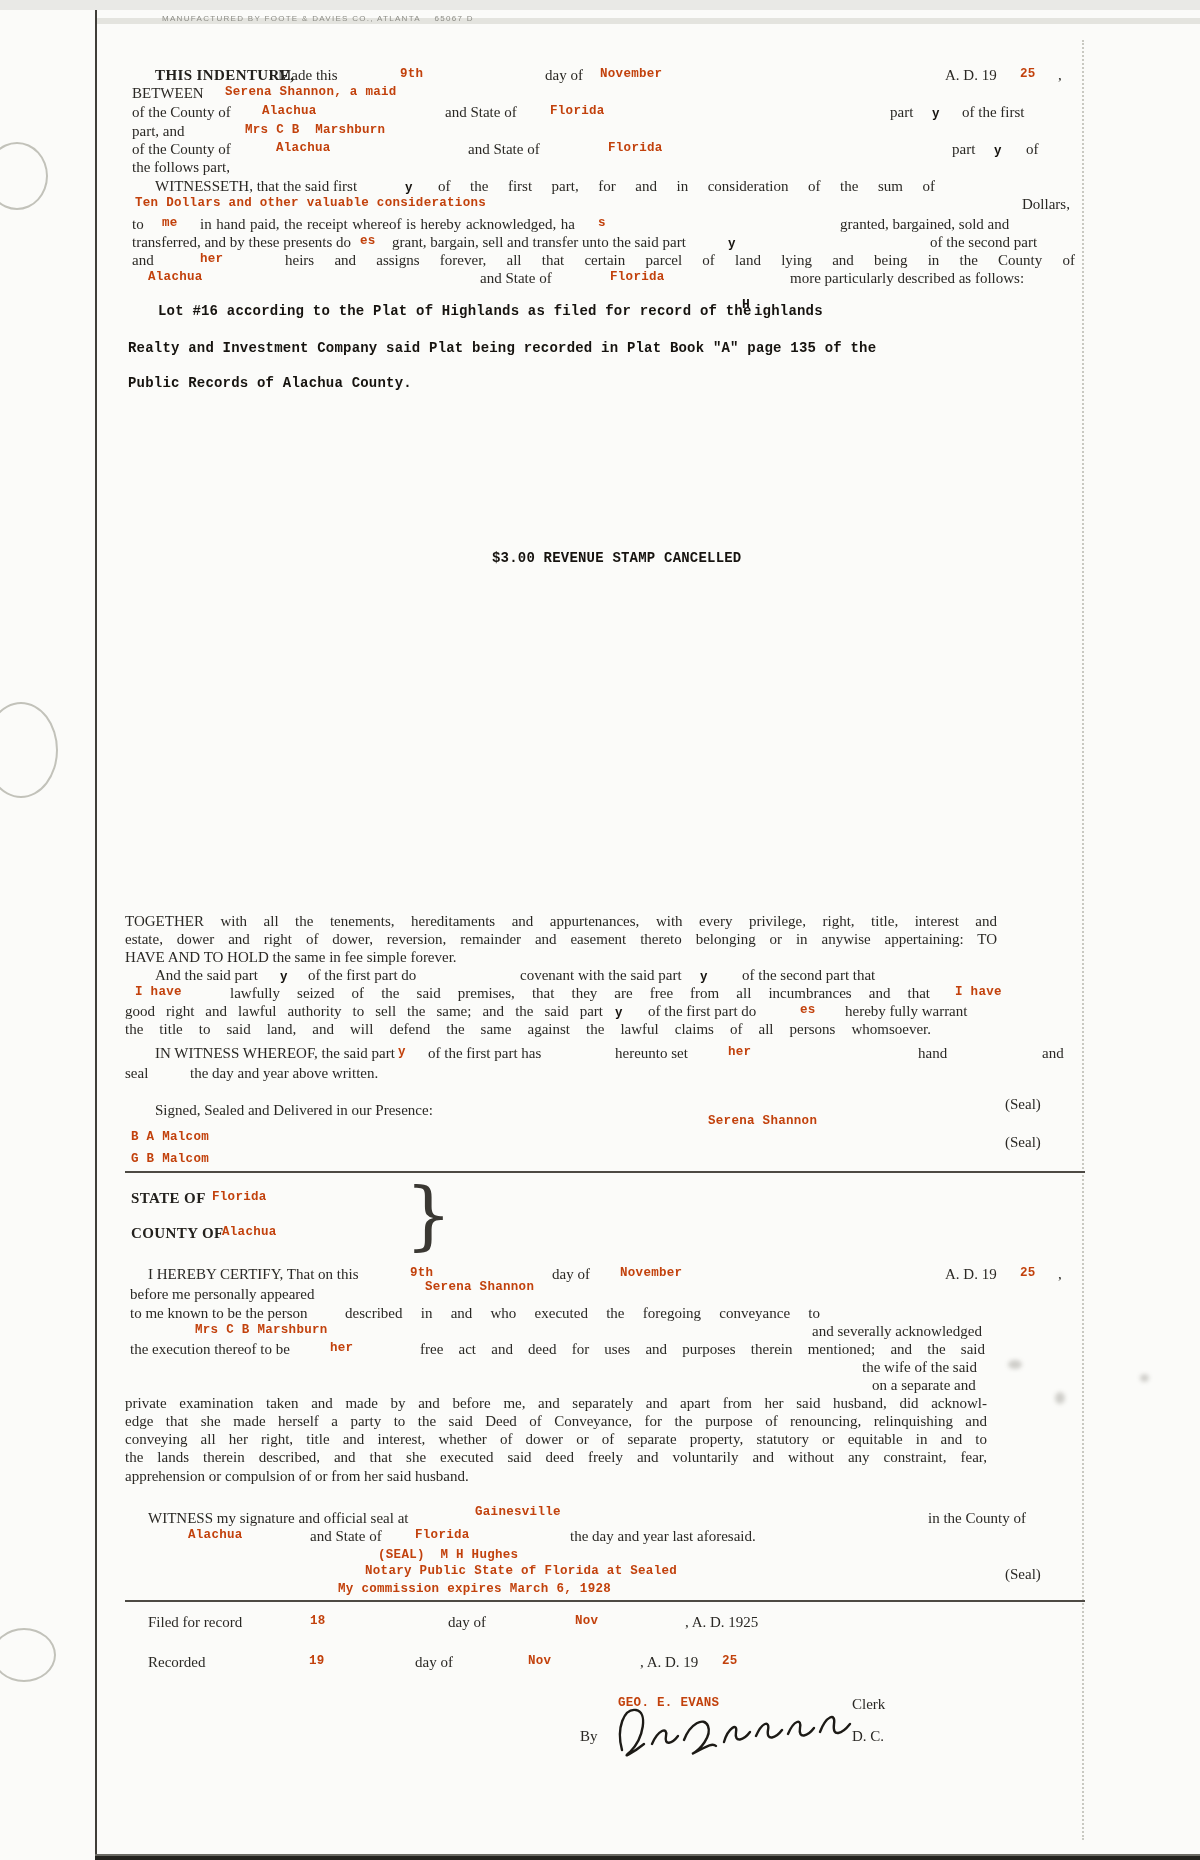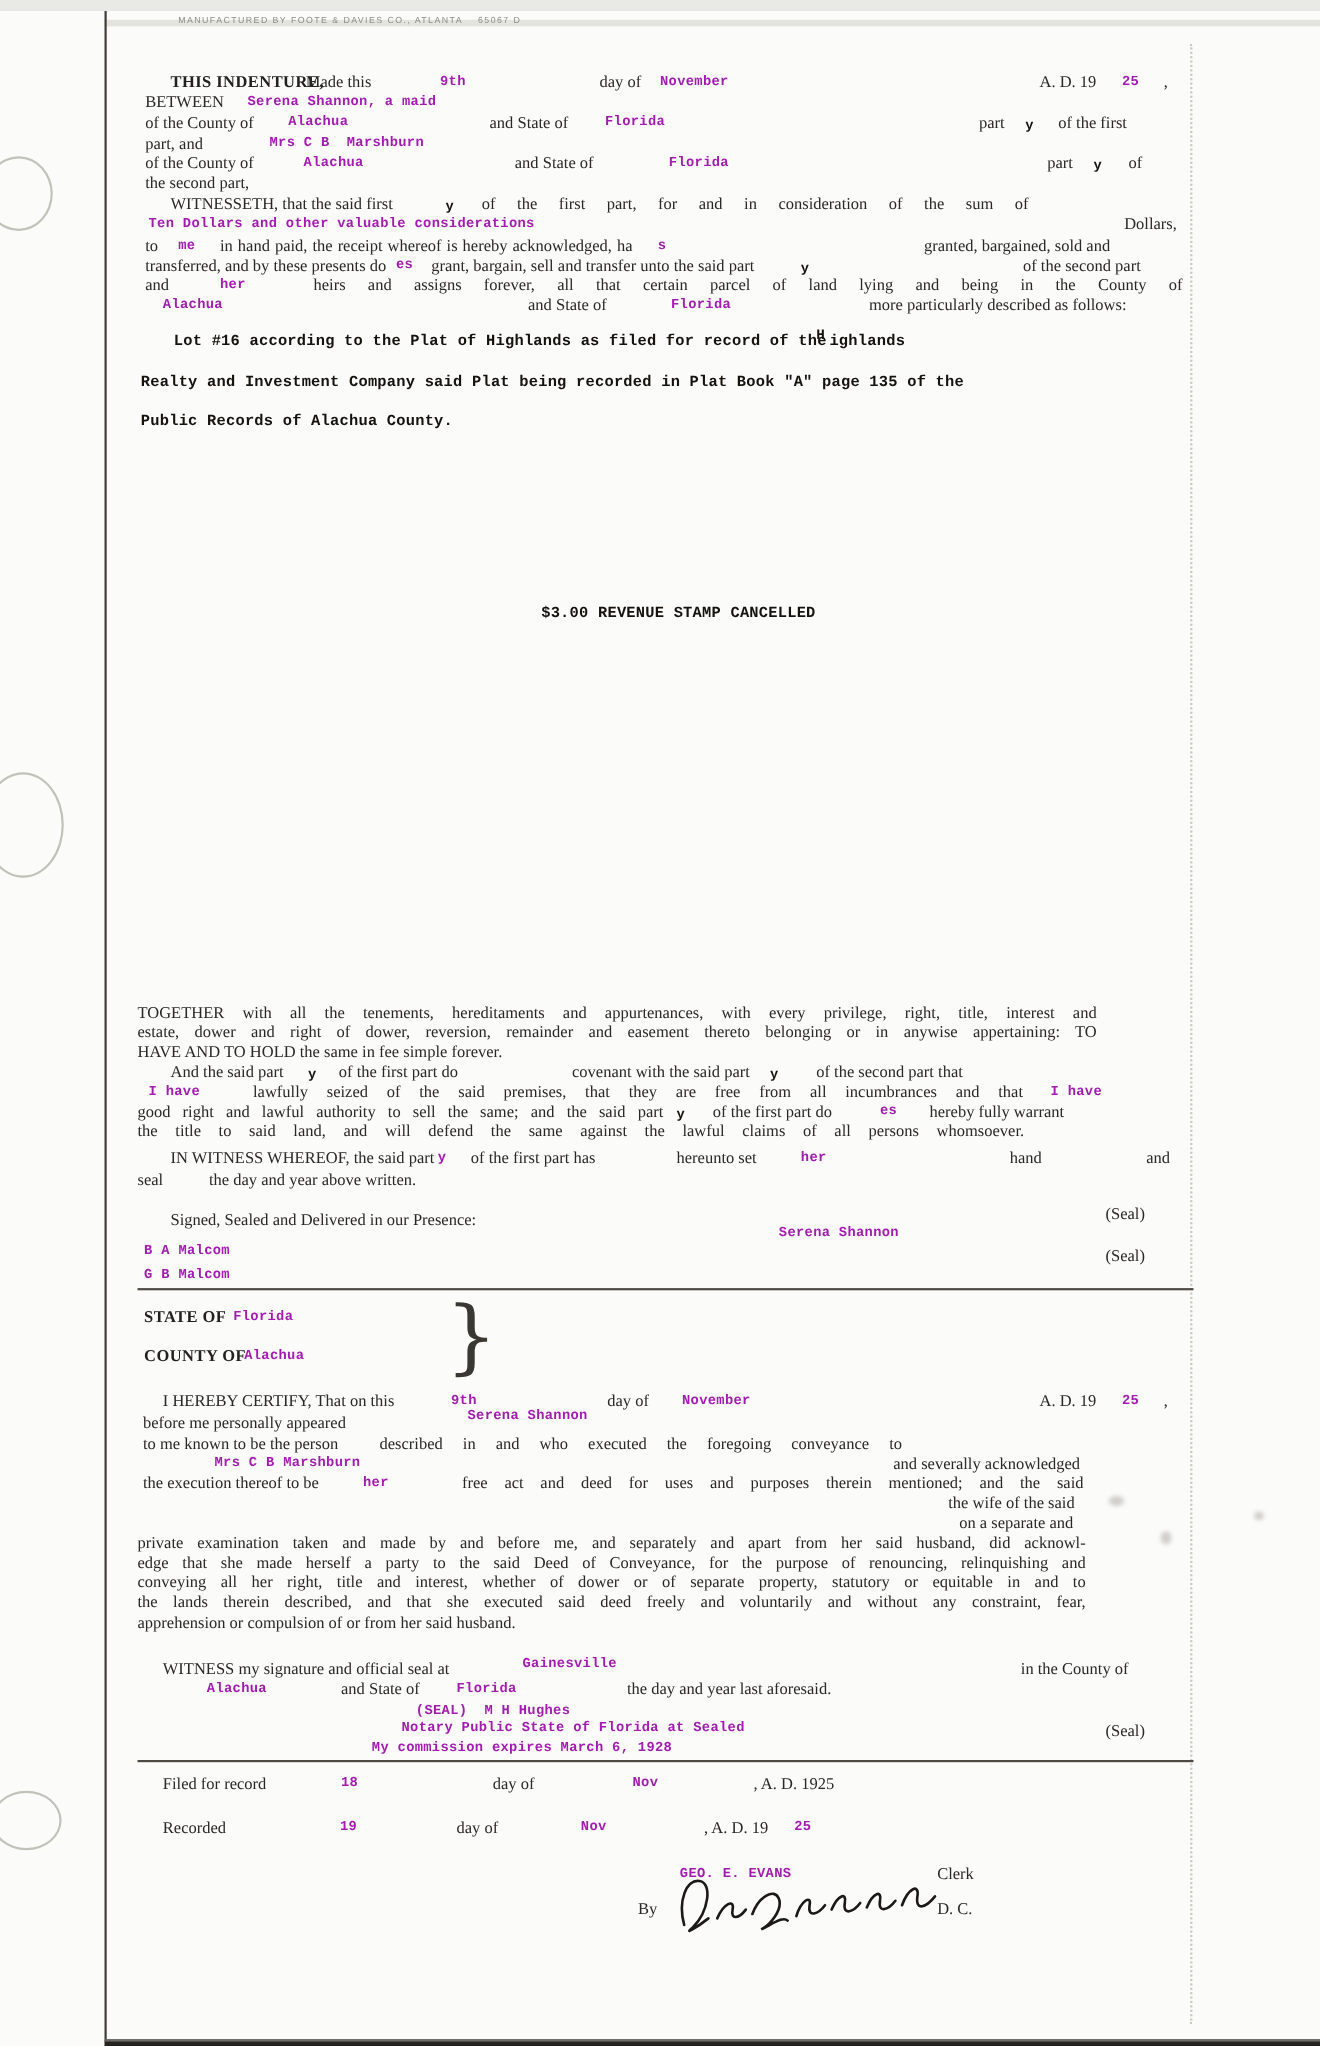--- a/index.html
+++ b/index.html
@@ -1,21 +1,21 @@
 <!DOCTYPE html>
 <html><head>
 <meta charset="utf-8">
 <style>
   html,body{margin:0;padding:0;background:#e9e9e6;}
   #scan{position:relative;width:1200px;height:1860px;background:#fbfbf9;overflow:hidden;
         font-family:"Liberation Serif",serif;margin-top:10px;}
   .seg{position:absolute;white-space:pre;}
   .p  {font:15px/1.15 "Liberation Serif",serif;color:#2a2824;}
   .pb {font:15px/1.15 "Liberation Serif",serif;font-weight:bold;letter-spacing:.4px;color:#23211d;}
-  .t  {font:12.5px/1.15 "Liberation Mono",monospace;font-weight:700;letter-spacing:.3px;color:#a21caf;text-align:center;}
+  .t  {font:12.5px/1.15 "Liberation Mono",monospace;font-weight:700;letter-spacing:.3px;color:#c2410c;text-align:center;}
   .t2 {font:14px/1.15 "Liberation Mono",monospace;font-weight:700;letter-spacing:.2px;color:#16130f;}
   .t2sup{font:13px/1 "Liberation Mono",monospace;font-weight:700;color:#16130f;transform:translateY(-5px);}
   .tsub{font:12.5px/1.15 "Liberation Mono",monospace;font-weight:700;color:#16130f;transform:translateY(3px);}
   .tiny{font:8px "Liberation Sans",sans-serif;color:#8d8d86;letter-spacing:1.3px;}
   .brace{font:100 74px/1 "DejaVu Serif",serif;color:#3a3833;}
   .seal{font:15px "Liberation Serif",serif;color:#2a2824;text-align:right;}
   .just{white-space:normal;text-align:justify;text-align-last:justify;}
   .rule{position:absolute;height:2px;background:#4d4a44;}
   .edge-line{position:absolute;left:95px;top:0;width:2px;height:1844px;background:#403e39;}
   .right-dotted{position:absolute;left:1082px;top:30px;height:1800px;width:0;
@@ -68,21 +68,21 @@
       <span class="seg p" style="left: 962px; top: 94px;">of the first</span>
       <span class="seg p" style="left: 132px; top: 113px;">part, and</span>
       <span class="seg t" style="left: 245px; top: 113px;">Mrs C B  Marshburn</span>
       <span class="seg p" style="left: 132px; top: 131px;">of the County of</span>
       <span class="seg t" style="left: 276px; top: 131px;">Alachua</span>
       <span class="seg p" style="left: 468px; top: 131px;">and State of</span>
       <span class="seg t" style="left: 608px; top: 131px;">Florida</span>
       <span class="seg p" style="left: 952px; top: 131px;">part</span>
       <span class="seg tsub" style="left: 994px; top: 131px;">y</span>
       <span class="seg p" style="left: 1026px; top: 131px;">of</span>
-      <span class="seg p" style="left: 132px; top: 149px;">the second part,</span>
+      <span class="seg p" style="left: 132px; top: 149px;">the follows part,</span>
       <span class="seg p" style="left: 155px; top: 168px;">WITNESSETH, that the said first</span>
       <span class="seg tsub" style="left: 405px; top: 168px;">y</span>
       <span class="seg p just" style="left: 438px; top: 168px; width: 497px;">of the first part, for and in consideration of the sum of</span>
       <span class="seg t" style="left: 135px; top: 186px;">Ten Dollars and other valuable considerations</span>
       <span class="seg p" style="left: 1022px; top: 186px;">Dollars,</span>
       <span class="seg p" style="left: 132px; top: 206px;">to</span>
       <span class="seg t" style="left: 162px; top: 206px;">me</span>
       <span class="seg p just" style="left: 200px; top: 206px; width: 375px;">in hand paid, the receipt whereof is hereby acknowledged, ha</span>
       <span class="seg t" style="left: 598px; top: 206px;">s</span>
       <span class="seg p" style="left: 840px; top: 206px;">granted, bargained, sold and</span>

